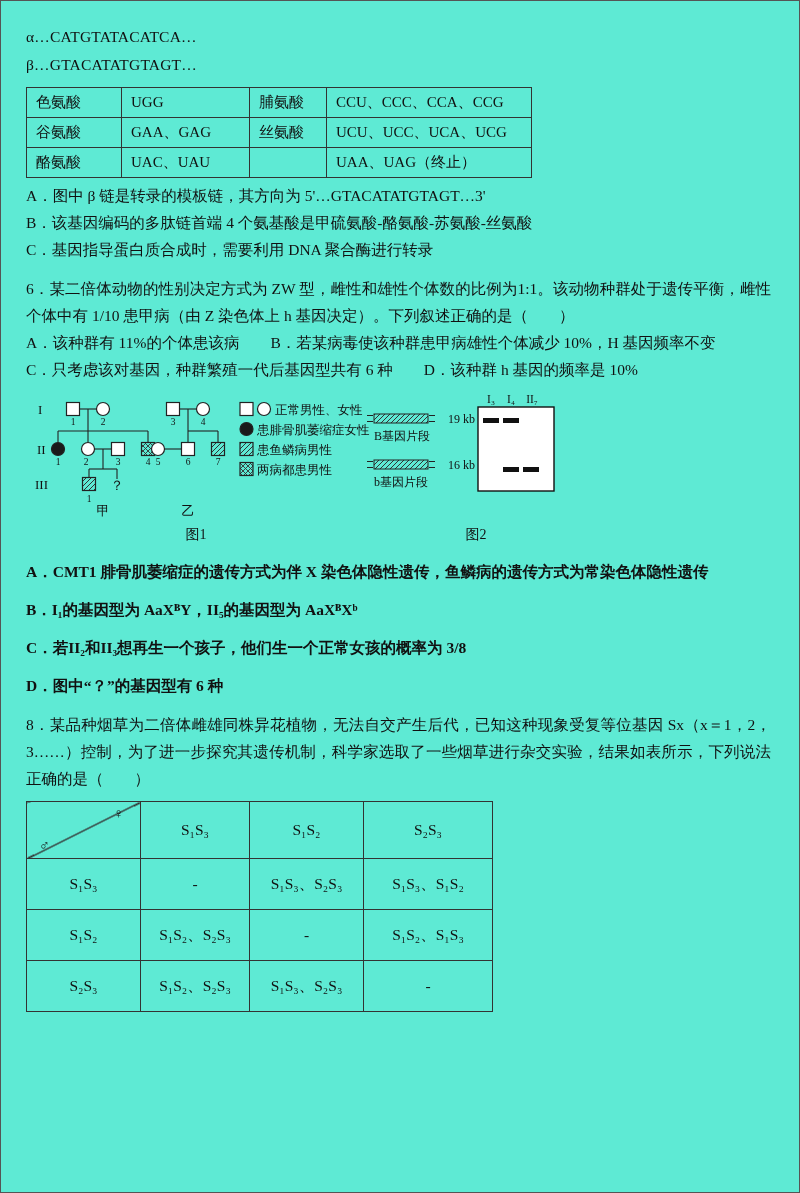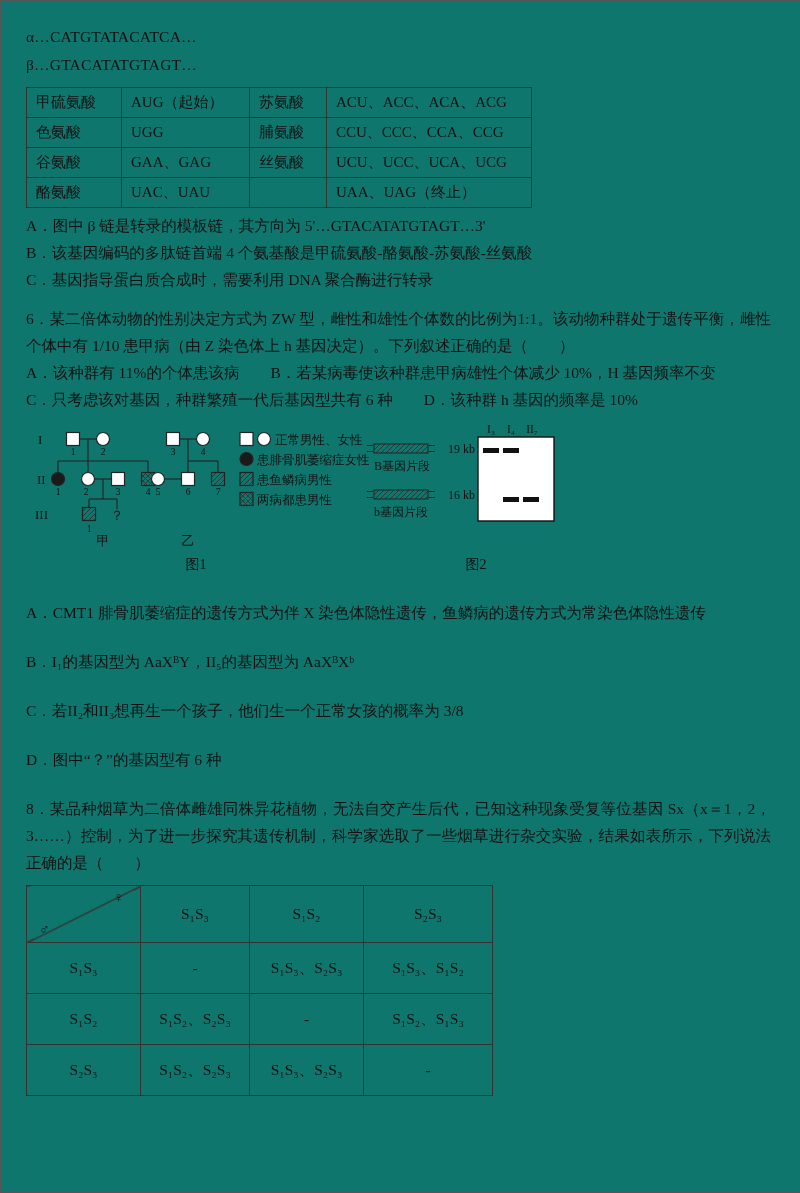--- a/index.html
+++ b/index.html
@@ -1,32 +1,32 @@
 <!DOCTYPE html>
 <html><head>
 <meta charset="utf-8">
 <style>
   html,body { margin:0; padding:0; background:#d9d9d9; }
   .page {
     position:relative;
     width:800px; height:1193px;
     margin:0 auto;
-    background:#0f766e;
+    background:#5eead4;
     box-sizing:border-box;
     border:1px solid #555;
     padding:22px 28px 0 25px;
     font-family:"Liberation Serif","DejaVu Serif","DejaVu Sans",serif;
     color:#111;
     overflow:hidden;
   }
   p { margin:0; font-size:15.5px; line-height:27px; }
   .seq { line-height:28px; letter-spacing:0.2px; }
   .stem { text-align:justify; margin-top:12px; }
   .opt { line-height:27px; }
-  .opt7 { margin:22px 0; }
+  .opt7 { margin:11px 0;font-weight:bold; }
   .opt7:first-of-type { margin-top:6px; }
 
   table.codon { border-collapse:collapse; margin:8px 0 4px 0; }
   table.codon td { border:1px solid #333; font-size:15px; padding:1px 9px; height:27px; }
 
   .figure { margin:8px 0 0 2px; }
   svg text { font-family:"Liberation Serif","DejaVu Serif","DejaVu Sans",serif; fill:#111; }
   .gl   { font-size:13px; }
   .num  { font-size:9.5px; text-anchor:middle; }
   .cap  { font-size:14px; text-anchor:middle; }
@@ -59,26 +59,20 @@
   <p class="seq">β…GTACATATGTAGT…</p>
 
   <table class="codon">
     <colgroup>
         <col style="width:95px">
         <col style="width:128px">
         <col style="width:77px">
         <col style="width:205px">
       </colgroup>
     <tbody>
-    <tr>
-      <td>甲硫氨酸</td>
-      <td>AUG（起始）</td>
-      <td>苏氨酸</td>
-      <td>ACU、ACC、ACA、ACG</td>
-    </tr>
     <tr>
       <td>色氨酸</td>
       <td>UGG</td>
       <td>脯氨酸</td>
       <td>CCU、CCC、CCA、CCG</td>
     </tr>
     <tr>
       <td>谷氨酸</td>
       <td>GAA、GAG</td>
       <td>丝氨酸</td>

